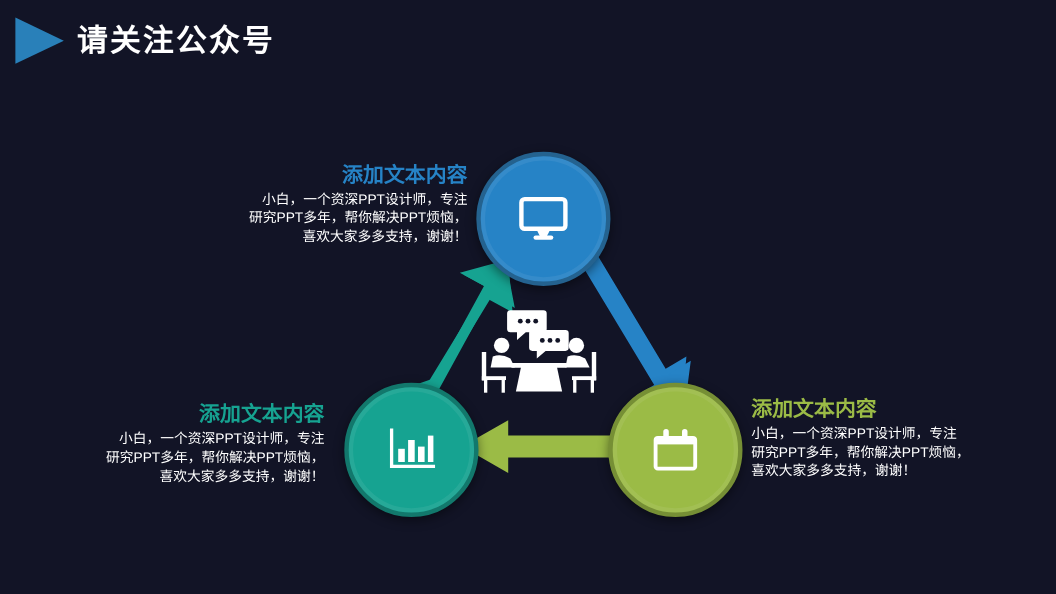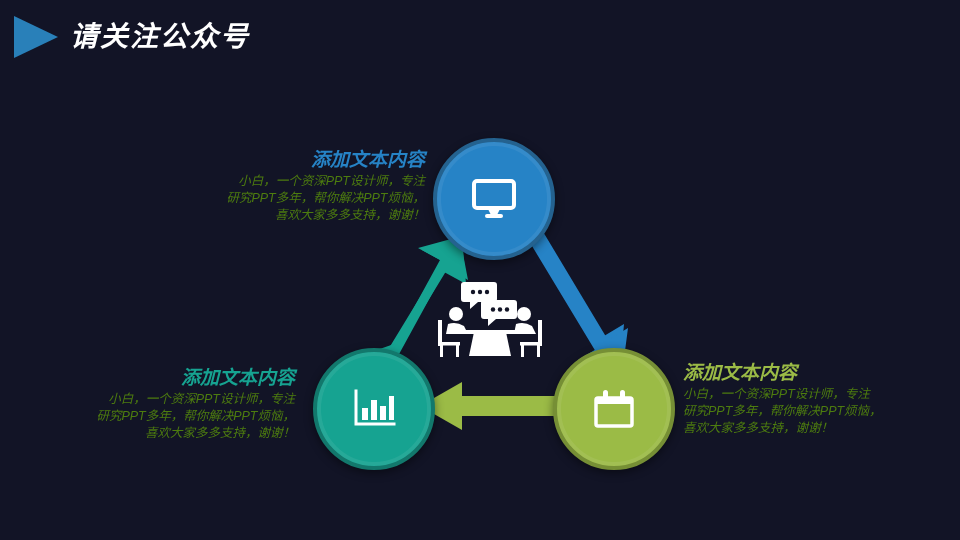--- a/index.html
+++ b/index.html
@@ -16,21 +16,20 @@
     position: relative;
   }
 
   
   #slide {
     position: absolute;
     inset: 0;
     width: 960px;
     height: 540px;
     background: #121426;
-    font-style: italic;
   }
 
   
   .header {
     position: absolute;
     left: 0;
     top: 0;
     width: 960px;
     height: 72px;
   }
@@ -114,21 +113,21 @@
   .text-block { position: absolute; }
   .tb-title {
     font-size: 19px;
     font-weight: bold;
     line-height: 20px;
     margin-bottom: 3px;
     white-space: nowrap;
   }
   .tb-line {
     font-size: 12.5px;
-    color: #4d7c0f;
+    color: #ffffff;
     line-height: 17px;
     white-space: nowrap;
   }
 
   #text-top {
     left: 80px;
     top: 150px;
     width: 345px;
     text-align: right;
   }

